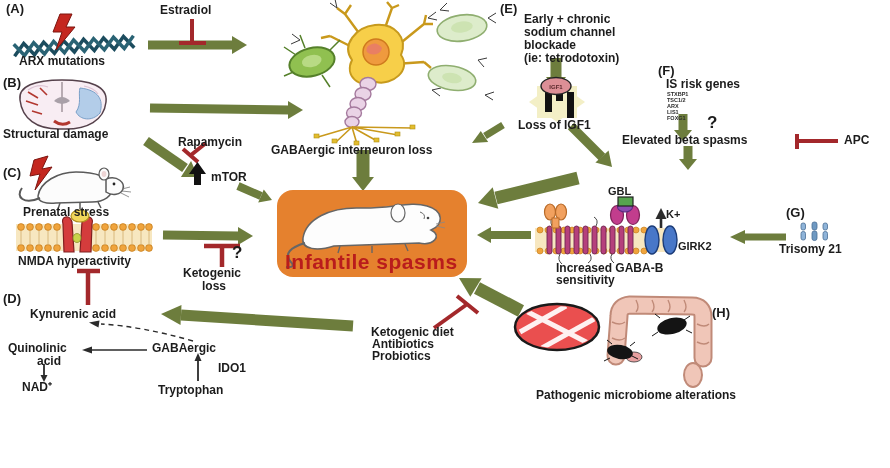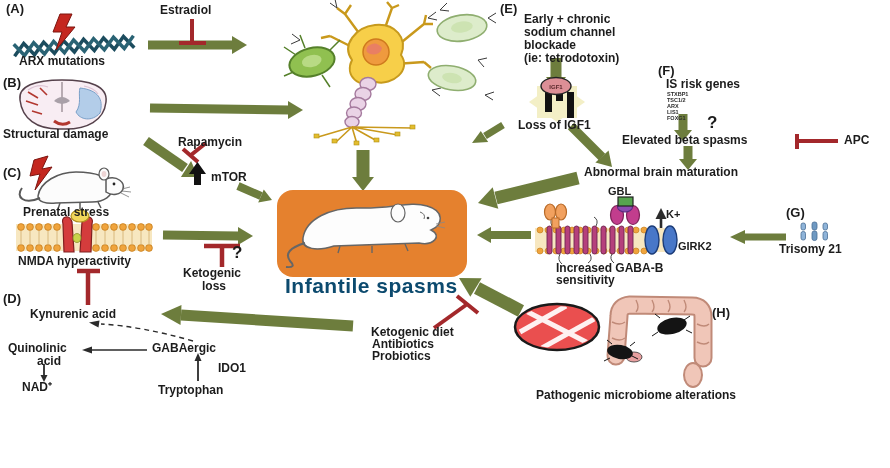--- a/index.html
+++ b/index.html
@@ -5,21 +5,21 @@
   html,body{margin:0;padding:0;background:#ffffff;}
   #canvas{position:relative;width:890px;height:468px;background:#ffffff;overflow:hidden;
           font-family:"Liberation Sans",sans-serif;}
   #art{position:absolute;left:0;top:0;}
   .lbl{position:absolute;font:700 12px "Liberation Sans",sans-serif;color:#1c1c1c;
        white-space:nowrap;line-height:1.05;}
   .tag{font-size:13px;font-weight:800;}
   .q{font-size:17px;font-weight:800;}
   .tiny{font-size:5.5px;line-height:1.08;font-weight:700;color:#2a2a2a;}
   .small{font-size:11px;text-align:center;}
-  .center-title{font:800 21px "Liberation Sans",sans-serif;color:#0c4a6e;letter-spacing:.5px;margin-top:24px;}
+  .center-title{font:800 21px "Liberation Sans",sans-serif;color:#b91c1c;letter-spacing:.5px;}
 </style>
 </head>
 <body>
 
 <div id="canvas">
 
 <svg id="art" width="890" height="468" viewBox="0 0 890 468">
 
   <g fill="#6d7d3d" stroke="#6d7d3d">
     <g>
@@ -406,40 +406,40 @@
 
 <div class="lbl tag" style="left:3px;top:292px">(D)</div>
 <div class="lbl" style="left:30px;top:308px">Kynurenic acid</div>
 <div class="lbl" style="left:8px;top:342px">Quinolinic</div>
 <div class="lbl" style="left:37px;top:355px">acid</div>
 <div class="lbl" style="left:22px;top:381px">NAD⁺</div>
 <div class="lbl" style="left:152px;top:342px">GABAergic</div>
 <div class="lbl" style="left:218px;top:362px">IDO1</div>
 <div class="lbl" style="left:158px;top:384px">Tryptophan</div>
 
+<div class="lbl" style="left:271px;top:144px">GABAergic interneuron loss</div>
 <div class="lbl center-title" style="left:285px;top:250px">Infantile spasms</div>
 
 <div class="lbl tag" style="left:500px;top:2px">(E)</div>
 <div class="lbl" style="left:524px;top:13px">Early + chronic</div>
 <div class="lbl" style="left:524px;top:26px">sodium channel</div>
 <div class="lbl" style="left:524px;top:39px">blockade</div>
 <div class="lbl" style="left:524px;top:52px">(ie: tetrodotoxin)</div>
 <div class="lbl" style="left:518px;top:119px">Loss of IGF1</div>
 
 <div class="lbl tag" style="left:658px;top:64px">(F)</div>
 <div class="lbl" style="left:666px;top:78px">IS risk genes</div>
 <div class="lbl tiny" style="left:667px;top:92px">STXBP1</div>
 <div class="lbl tiny" style="left:667px;top:98px">TSC1/2</div>
 <div class="lbl tiny" style="left:667px;top:104px">ARX</div>
 <div class="lbl tiny" style="left:667px;top:110px">LIS1</div>
 <div class="lbl tiny" style="left:667px;top:116px">FOXG1</div>
 <div class="lbl q" style="left:707px;top:114px">?</div>
 <div class="lbl" style="left:622px;top:134px">Elevated beta spasms</div>
 <div class="lbl" style="left:844px;top:134px">APC</div>
-<div class="lbl" style="left:584px;top:166px">Abnormal brain maturation</div>
 
 <div class="lbl small" style="left:608px;top:186px">GBL</div>
 <div class="lbl small" style="left:666px;top:209px">K+</div>
 <div class="lbl small" style="left:678px;top:241px">GIRK2</div>
 <div class="lbl" style="left:556px;top:262px">Increased GABA-B</div>
 <div class="lbl" style="left:556px;top:274px">sensitivity</div>
 
 <div class="lbl tag" style="left:786px;top:206px">(G)</div>
 <div class="lbl" style="left:779px;top:243px">Trisomy 21</div>
 

